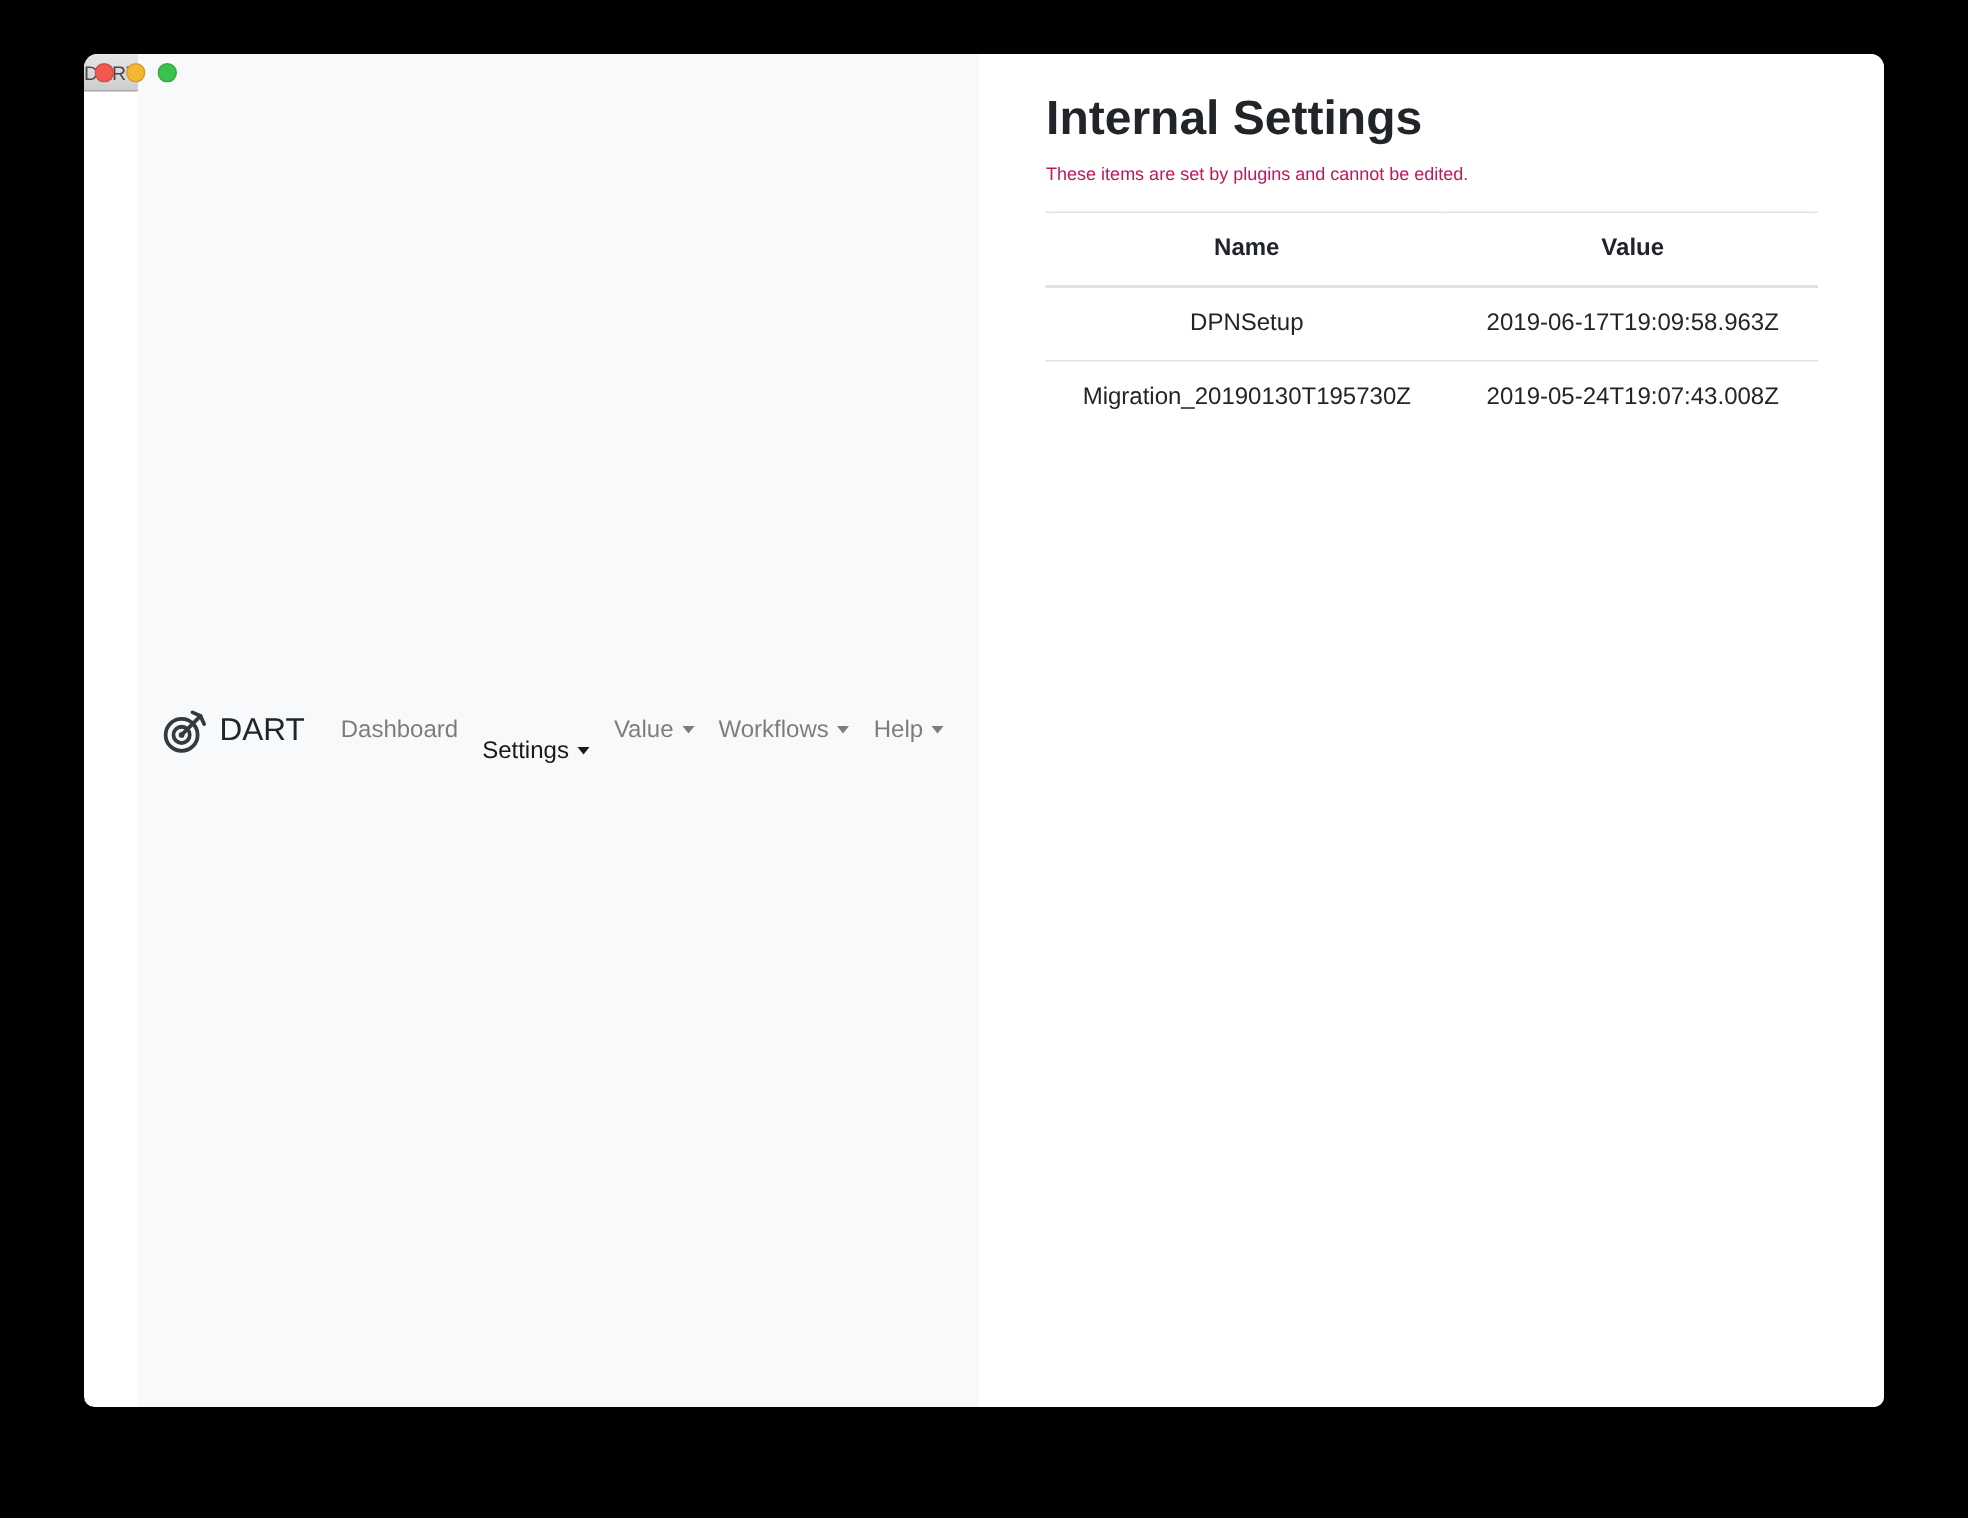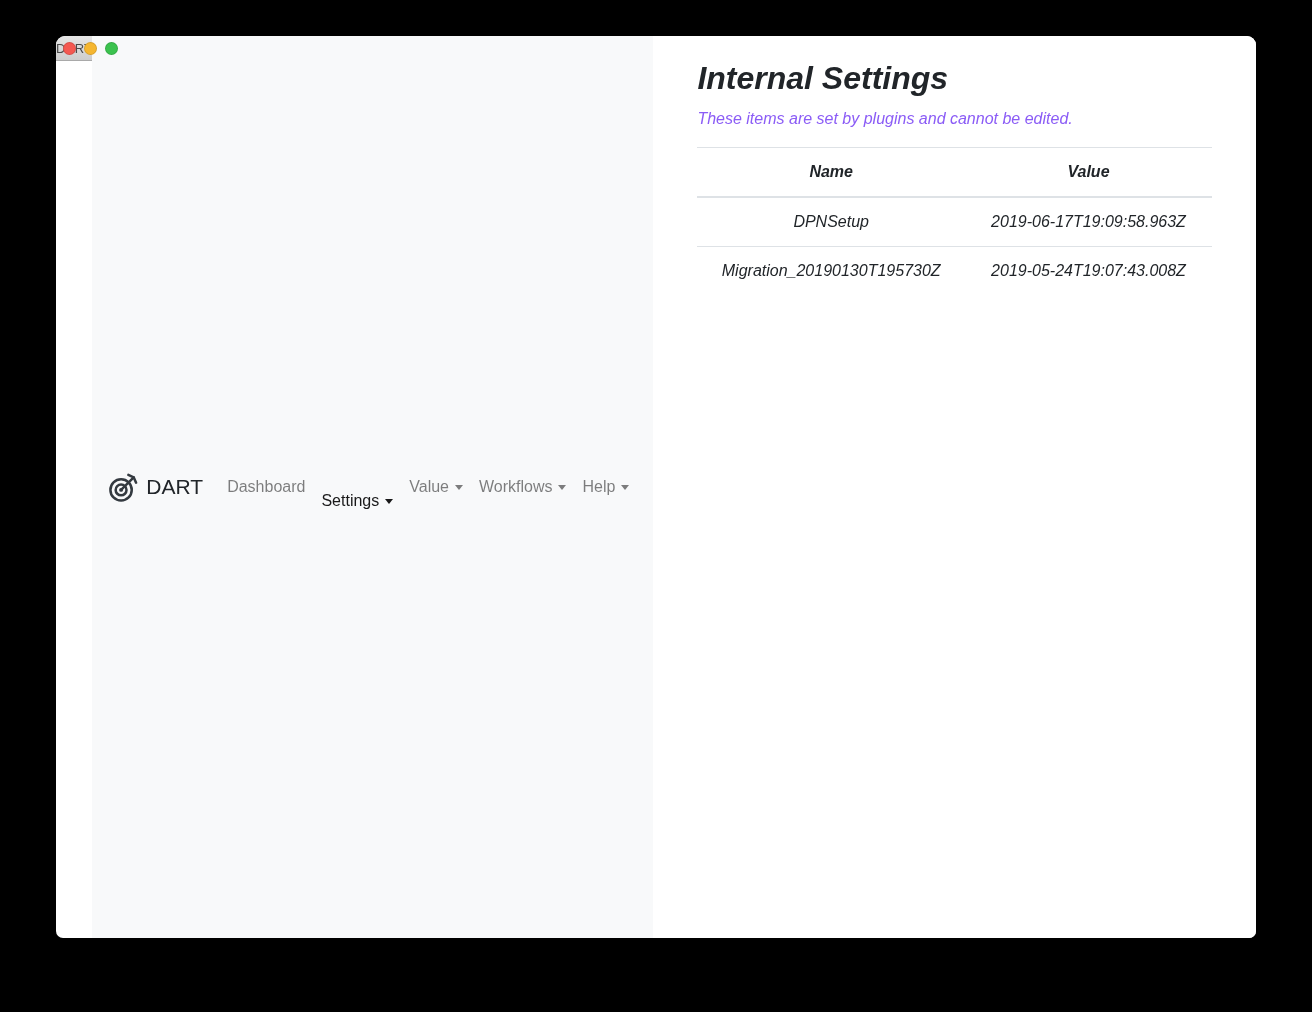--- a/index.html
+++ b/index.html
@@ -88,34 +88,33 @@
     border-top: 5px solid;
     border-left: 4.5px solid transparent;
     border-right: 4.5px solid transparent;
   }
   
   .content {
     flex: 1;
     background: #fff;
     padding: 23px 44px 0;
     color: #212529;
-    font-style: italic;
   }
   .page-title {
     font-size: 32px;
     font-weight: 700;
     line-height: 1.2;
     margin-bottom: 10px;
     color: #212529;
   }
   .page-subtitle {
-    font-size: 16px;
+    font-size: 12px;
     line-height: 1.5;
     margin-bottom: 16px;
-    color: #8b5cf6;
+    color: #be185d;
   }
   table.settings {
     width: 100%;
     border-collapse: collapse;
     font-size: 16px;
     color: #212529;
   }
   table.settings th, table.settings td {
     text-align: center;
     vertical-align: middle;

